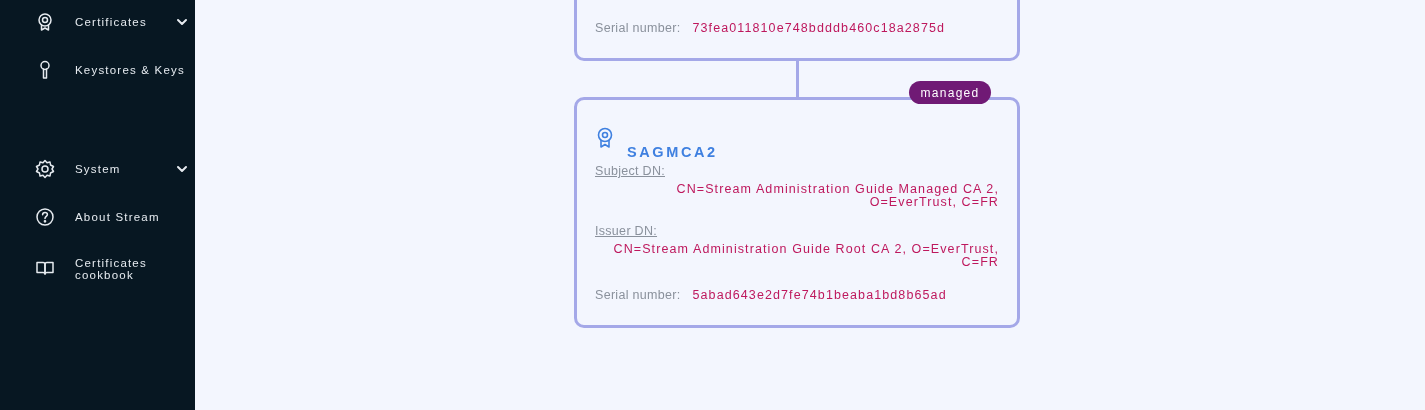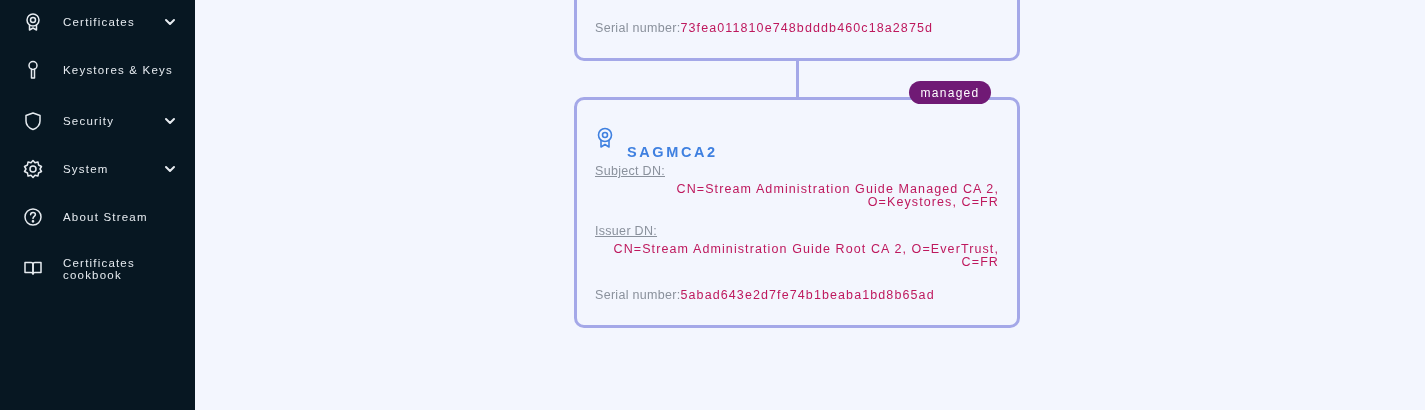--- a/index.html
+++ b/index.html
@@ -7,21 +7,21 @@
       width: 1425px; height: 410px; overflow: hidden;
       background: #f3f6fe;
       font-family: "Liberation Sans", sans-serif;
       position: relative;
     }
     .sidebar {
       position: absolute; left: 0; top: 0; width: 195px; height: 410px;
       background: #071722;
     }
     .nav-item {
-      position: absolute; left: 4px; width: 195px; height: 40px;
+      position: absolute; left: 16px; width: 195px; height: 40px;
       display: flex; align-items: center; cursor: pointer; padding-left: 36px;
     }
     .nav-icon {
       position: absolute; left: 19px; width: 20px; height: 20px;
       display: flex; align-items: center; justify-content: center;
     }
     .nav-icon svg { width: 20px; height: 20px; stroke: #e6ebf0; fill: none; stroke-width: 1.5; stroke-linecap: round; stroke-linejoin: round; }
     .nav-label {
       position: absolute; left: 59px;
       color: #e6ebf0; font-size: 11.5px; letter-spacing: 1.2px; line-height: 12px;
@@ -41,21 +41,21 @@
     .connector {
       position: absolute; left: 796px; top: 61px; width: 3px; height: 36px; background: #a4a8e8;
     }
     .badge {
       position: absolute; left: 909px; top: 81px; width: 82px; height: 23px;
       background: #701a75; border-radius: 12px; color: #fff;
       font-size: 12px; letter-spacing: 1.3px; display: flex; align-items: center; justify-content: center;
     }
     .label { color: #8a919c; font-size: 12.5px; letter-spacing: 0.3px; }
     .value { color: #be185d; font-size: 12.5px; letter-spacing: 1.1px; }
-    .serial-row { position: absolute; left: 18px; display: flex; gap: 0; align-items: baseline; justify-content: flex-end; }
+    .serial-row { position: absolute; left: 18px; display: flex; gap: 12px; align-items: baseline; justify-content: flex-end; }
     .card-title {
       position: absolute; left: 18px; top: 20px; display: flex; align-items: center; gap: 12px;
     }
     .card-title svg { width: 20px; height: 22px; stroke: #3f80e0; fill: none; stroke-width: 1.6; stroke-linecap: round; stroke-linejoin: round; }
     .title-text { color: #3f80e0; font-size: 14.5px; font-weight: bold; letter-spacing: 2.6px; margin-top: 24px; }
     .field-label { position: absolute; left: 18px; text-decoration: underline; }
     .field-value {
       position: absolute; left: 18px; width: 404px; text-align: right; line-height: 13px;
     }
   </style>
@@ -80,31 +80,20 @@
   <div class="nav-item" style="top:50px">
     <span class="nav-icon">
       <svg viewBox="0 0 20 20">
           <circle cx="10" cy="5.5" r="4"></circle>
           <path d="M8.5 9 L8.5 18 L11.5 18 L11.5 9"></path>
         </svg>
     </span>
     <span class="nav-label">Keystores &amp; Keys</span>
   </div>
 
-  <div class="nav-item" style="top:101px">
-    <span class="nav-icon">
-      <svg viewBox="0 0 20 20">
-          <path d="M10 2 L17 4.5 L17 10 C17 14 14 17 10 18.5 C6 17 3 14 3 10 L3 4.5 Z"></path>
-        </svg>
-    </span>
-    <span class="nav-label">Security</span>
-    <span class="chev"><svg viewBox="0 0 14 14">
-          <path d="M3 5 L7 9 L11 5"></path>
-        </svg></span>
-  </div>
 
   <div class="nav-item" style="top:149px">
     <span class="nav-icon">
       <svg viewBox="0 0 20 20">
           <circle cx="10" cy="10" r="3"></circle>
           <path d="M10 1.5 L12 3.8 L15 3 L15.5 6 L18.5 7.5 L17 10 L18.5 12.5 L15.5 14 L15 17 L12 16.2 L10 18.5 L8 16.2 L5 17 L4.5 14 L1.5 12.5 L3 10 L1.5 7.5 L4.5 6 L5 3 L8 3.8 Z"></path>
         </svg>
     </span>
     <span class="nav-label">System</span>
     <span class="chev"><svg viewBox="0 0 14 14">
@@ -155,21 +144,21 @@
             <circle cx="10" cy="8" r="2.5"></circle>
             <path d="M6 13.5 L6 20 L10 17.5 L14 20 L14 13.5"></path>
           </svg>
       </span>
       <span class="title-text">SAGMCA2</span>
     </div>
 
     <span class="label field-label" style="top:64px">Subject DN:</span>
     <div class="value field-value" style="top:83px">
       <span>CN=Stream Administration Guide Managed CA 2,</span><br>
-      <span>O=Keystores, C=FR</span>
+      <span>O=EverTrust, C=FR</span>
     </div>
 
     <span class="label field-label" style="top:124px">Issuer DN:</span>
     <div class="value field-value" style="top:143px">
       <span>CN=Stream Administration Guide Root CA 2, O=EverTrust,</span><br>
       <span>C=FR</span>
     </div>
 
     <div class="serial-row" style="top:188px">
       <span class="label">Serial number:</span>

